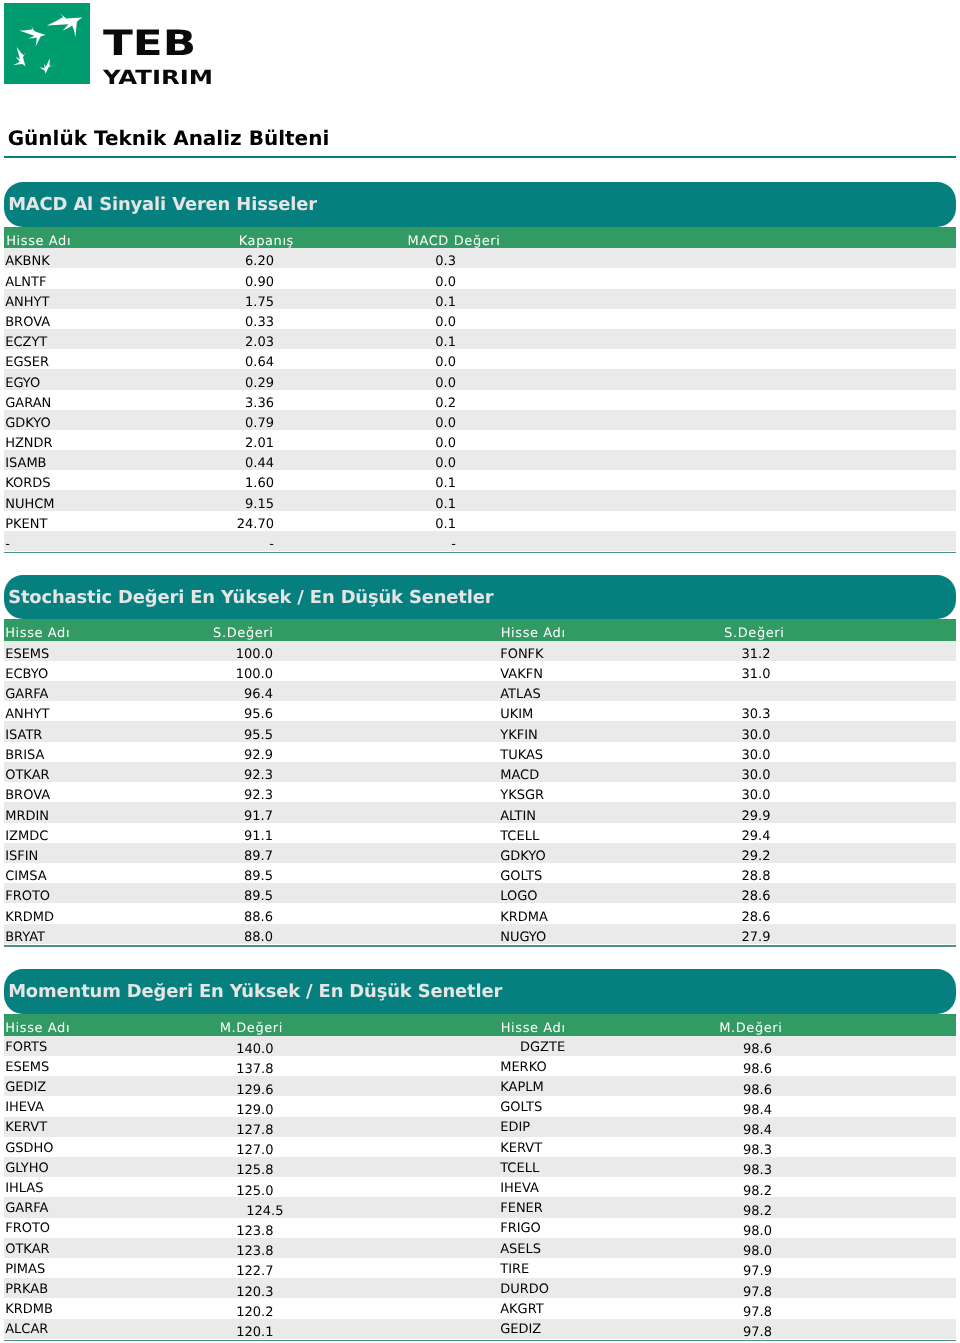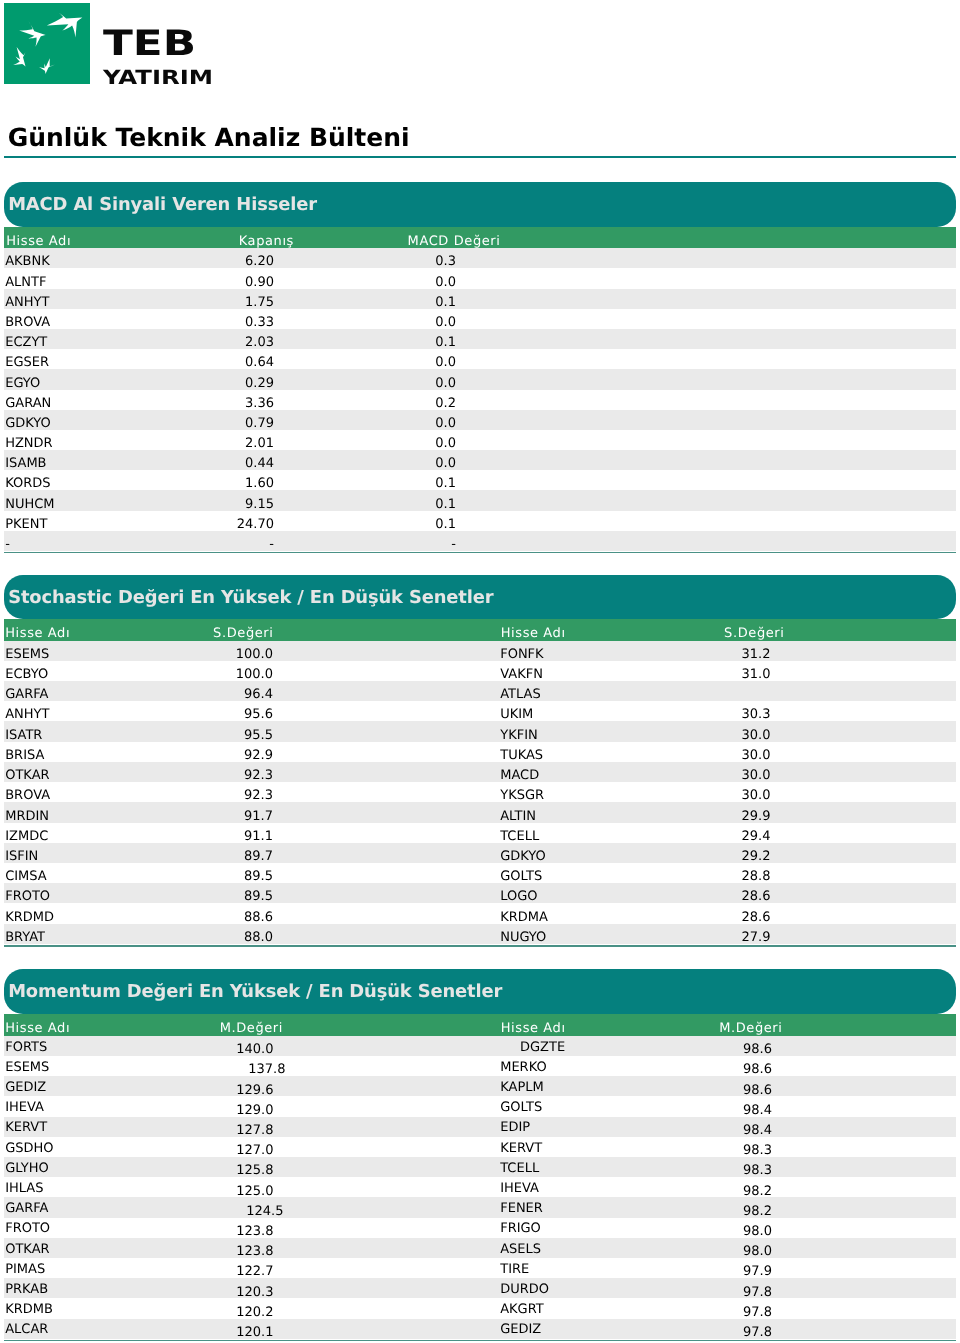--- a/index.html
+++ b/index.html
@@ -13,21 +13,21 @@
   .brand-main{position:absolute;left:103px;top:27px;font-family:"DejaVu Sans",sans-serif;
               font-weight:bold;font-size:35px;line-height:35px;
               transform:scaleX(1.25);transform-origin:left top;
               white-space:nowrap;color:#0A0A0A;}
   .brand-sub{position:absolute;left:102.5px;top:67.5px;font-family:"DejaVu Sans",sans-serif;
              font-weight:bold;font-size:19.5px;line-height:20px;
              transform:scaleX(1.25);transform-origin:left top;
              white-space:nowrap;color:#0A0A0A;}
 
   .doc-title{position:absolute;left:7.7px;top:124.8px;font-family:"DejaVu Sans",sans-serif;
-             font-size:25px;line-height:26px;font-weight:bold;white-space:nowrap;}
+             font-size:20px;line-height:26px;font-weight:bold;white-space:nowrap;}
   .doc-date{position:absolute;left:0;top:129.7px;width:955.5px;text-align:right;
             font-family:"Liberation Sans",sans-serif;font-size:13.8px;font-weight:bold;}
   .title-rule{position:absolute;left:4px;top:156px;width:952px;height:2.3px;background:#05807E;}
 
   
   .section{position:absolute;left:4px;width:952px;}
   .sec-title{height:44.6px;background:#05807E;color:#e5e5e5;position:relative;border-radius:19px;}
   .sec-title span{position:absolute;left:4.2px;top:13.5px;font-family:"DejaVu Sans",sans-serif;
                   font-size:17.9px;line-height:17.9px;font-weight:bold;white-space:nowrap;letter-spacing:-0.13px;}
   .col-head{height:21.6px;background:#329A63;color:#fff;position:relative;}
@@ -275,21 +275,21 @@
         </div>
         <div class="rows">
           <div class="row alt" style="height: 20.21px;">
             <span style="left: 1.2px; margin-top: -2.4px;">FORTS</span>
             <span style="left: 0px; width: 269.5px; text-align: right; margin-top: 0.2px;">140.0</span>
             <span style="left: 516px; margin-top: -2.4px;">DGZTE</span>
             <span style="left: 0px; width: 768px; text-align: right; margin-top: 0.2px;">98.6</span>
           </div>
           <div class="row" style="height: 20.21px;">
             <span style="left: 1.2px; margin-top: -2.4px;">ESEMS</span>
-            <span style="left: 12px; width: 269.5px; text-align: right; margin-top: 0.2px;">137.8</span>
+            <span style="left: 0px; width: 269.5px; text-align: right; margin-top: 0.2px;">137.8</span>
             <span style="left: 496.2px; margin-top: -2.4px;">MERKO</span>
             <span style="left: 0px; width: 768px; text-align: right; margin-top: 0.2px;">98.6</span>
           </div>
           <div class="row alt" style="height: 20.21px;">
             <span style="left: 1.2px; margin-top: -2.4px;">GEDIZ</span>
             <span style="left: 0px; width: 269.5px; text-align: right; margin-top: 0.2px;">129.6</span>
             <span style="left: 496.2px; margin-top: -2.4px;">KAPLM</span>
             <span style="left: 0px; width: 768px; text-align: right; margin-top: 0.2px;">98.6</span>
           </div>
           <div class="row" style="height: 20.21px;">

